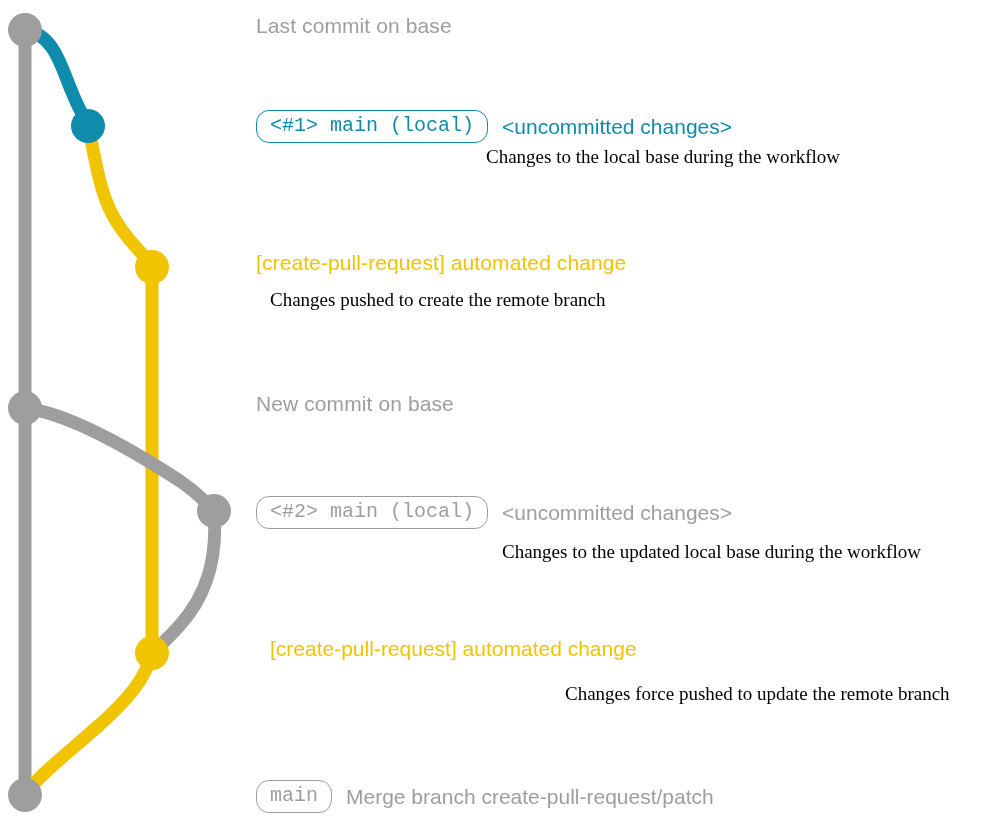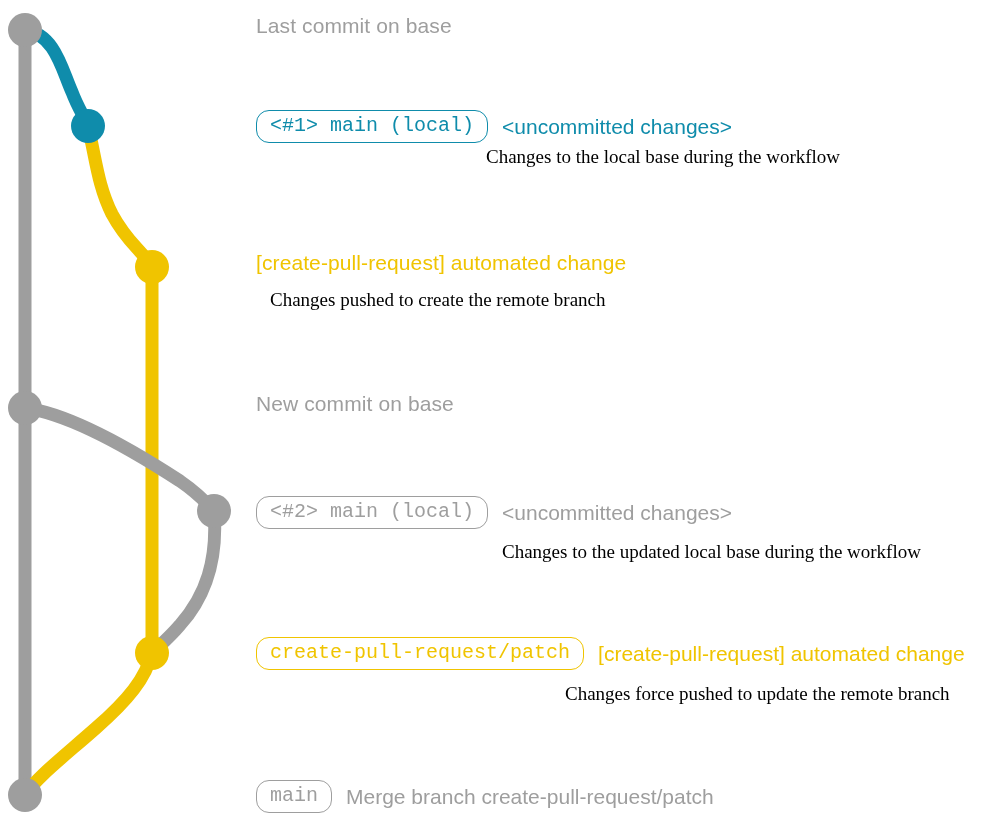--- a/index.html
+++ b/index.html
@@ -122,21 +122,20 @@
   <span class="caption">New commit on base</span>
 </div>
 
 <div class="row" style="left:256px; top:496px;">
   <span class="pill gray">&lt;#2&gt; main (local)</span>
   <span class="pill-msg gray">&lt;uncommitted changes&gt;</span>
 </div>
 <div class="desc" style="left:502px; top:533px;margin-top:8px;">Changes to the updated local base during the workflow</div>
 
 <div class="row" style="left:256px; top:637px;">
-  <span class="pill yellow">create-pull-request/patch</span>
   <span class="pill-msg yellow">[create-pull-request] automated change</span>
 </div>
 <div class="desc" style="left:565px; top:683px;">Changes force pushed to update the remote branch</div>
 
 <div class="row" style="left:256px; top:780px;text-align:right;">
   <span class="pill gray">main</span>
   <span class="pill-msg gray">Merge branch create-pull-request/patch</span>
 </div>
 
 </body></html>

